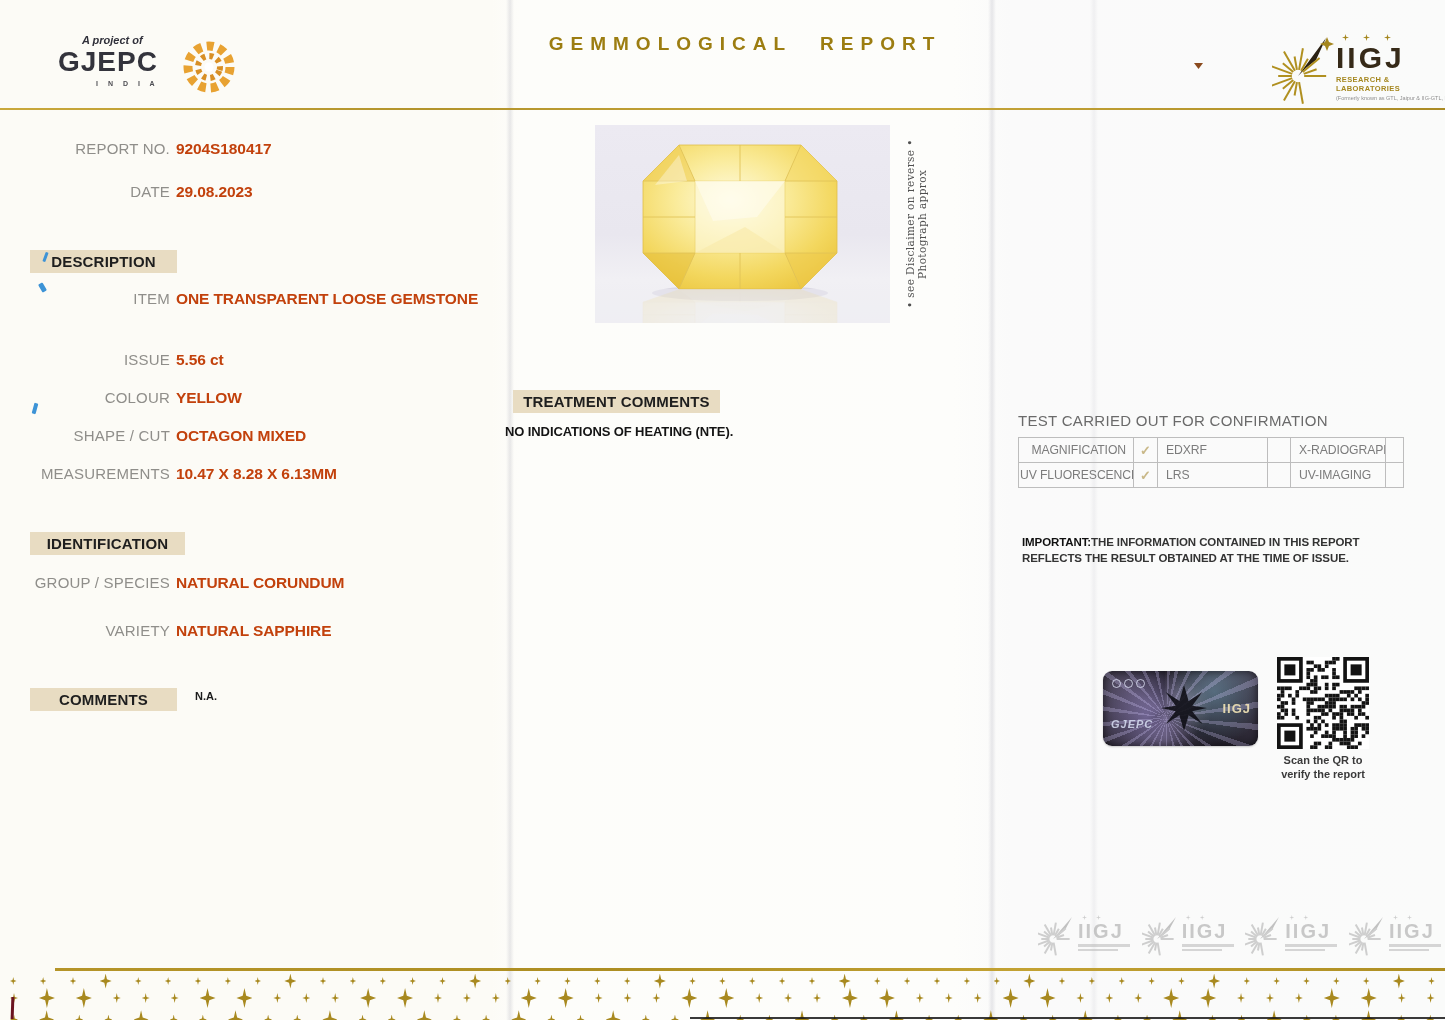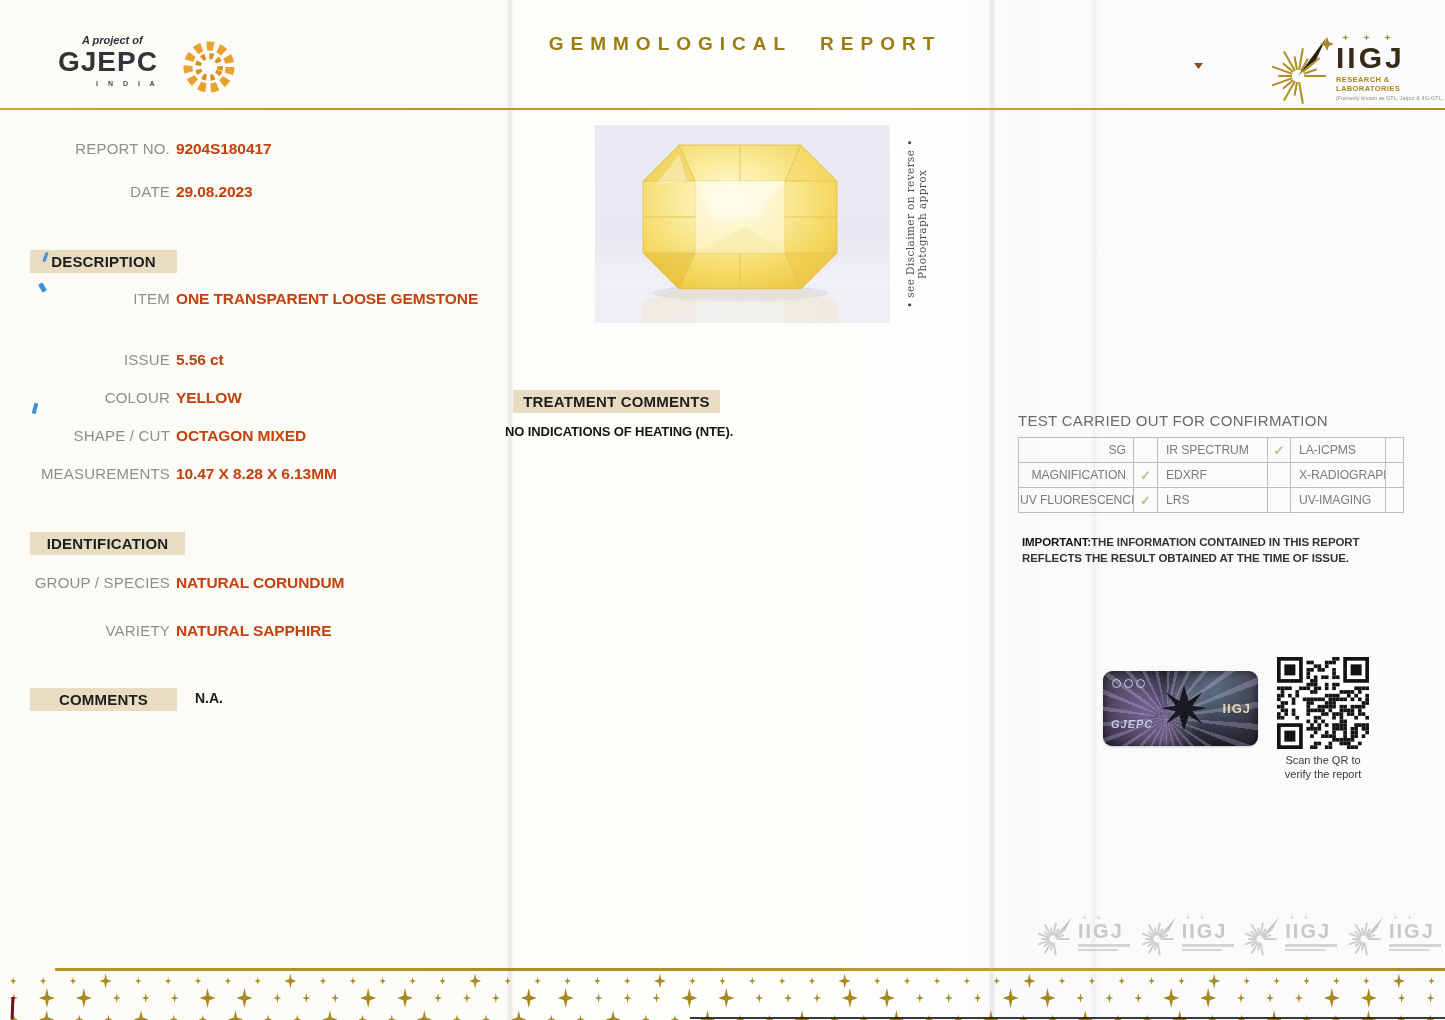--- a/index.html
+++ b/index.html
@@ -85,21 +85,21 @@
   #holo .star8{position:absolute;left:58px;top:14px;width:46px;height:46px;background:#0d0d13;opacity:.88;
     clip-path:polygon(50% 0,60% 35%,90% 15%,68% 45%,100% 50%,68% 57%,90% 85%,60% 66%,50% 100%,40% 66%,10% 85%,32% 57%,0 50%,32% 45%,10% 15%,40% 35%);}
   #holo .t1{position:absolute;left:8px;bottom:16px;font-size:11px;font-weight:800;font-style:italic;
     color:rgba(216,222,242,.85);letter-spacing:1px;}
   #holo .t2{position:absolute;right:7px;top:30px;font-size:13px;font-weight:800;color:rgba(240,226,180,.92);letter-spacing:1px;}
   #holo .dots{position:absolute;left:9px;top:8px;display:flex;gap:3px;}
   #holo .dots i{width:7px;height:7px;border:1.6px solid rgba(225,230,248,.8);border-radius:50%;}
 
   
   #qr-wrap{left:1277px;top:657px;width:92px;height:92px;background:#fff;}
-  #qr-caption{left:1258px;top:754px;width:130px;text-align:center;font-size:11px;font-weight:400;color:#3a3a3a;line-height:13.5px;}
+  #qr-caption{left:1258px;top:754px;width:130px;text-align:center;font-size:11px;font-weight:700;color:#3a3a3a;line-height:13.5px;}
 
   
   #wm-row{left:1038px;top:910px;width:407px;display:flex;justify-content:space-between;opacity:.55;}
   .wm{width:96px;height:52px;position:relative;filter:grayscale(1);}
   .wm svg.burst{position:absolute;left:0;top:4px;color:#a6abb4;}
   .wm .txt{position:absolute;left:40px;top:5px;}
   .wm .stars{display:flex;gap:9px;padding-left:4px;height:6px;}
   .wm .stars i{width:5px;height:5px;background:#a6abb4;
     clip-path:polygon(50% 0,60% 40%,100% 50%,60% 60%,50% 100%,40% 60%,0 50%,40% 40%);}
   .wm .name{font-size:20px;font-weight:800;letter-spacing:2px;color:#9ba1ab;line-height:21px;}
@@ -209,21 +209,21 @@
 <div class="frow" style="top:574px">
   <span class="lbl">GROUP / SPECIES</span>
   <span class="val">NATURAL CORUNDUM</span>
 </div>
 <div class="frow" style="top:622px">
   <span class="lbl">VARIETY</span>
   <span class="val">NATURAL SAPPHIRE</span>
 </div>
 
 <div class="shead" style="left:30px;top:688px;width:147px">COMMENTS</div>
-<div class="abs" style="left:195px;top:690px;font-weight:700;font-size:14px;color:#1b1b1b">N.A.</div>
+<div class="abs" style="left:195px;top:690px;font-weight:700;font-size:11px;color:#1b1b1b">N.A.</div>
 
 <div id="photo" class="abs">
   <svg width="295" height="198" viewBox="0 0 295 198">
     <defs>
       <radialGradient id="gemGrad" cx="45%" cy="38%" r="75%">
         <stop offset="0%" stop-color="#fefbe0"></stop>
         <stop offset="38%" stop-color="#faeb9a"></stop>
         <stop offset="72%" stop-color="#f3d75e"></stop>
         <stop offset="100%" stop-color="#eac33a"></stop>
       </radialGradient>
@@ -267,28 +267,20 @@
 <table id="tests-table" class="abs">
   <colgroup>
       <col style="width:115px">
       <col style="width:24px">
       <col style="width:110px">
       <col style="width:23px">
       <col style="width:95px">
       <col style="width:18px">
     </colgroup>
   <tbody>
-  <tr>
-    <td class="r">SG</td>
-    <td class="m"></td>
-    <td class="l">IR SPECTRUM</td>
-    <td class="m">✓</td>
-    <td class="l">LA-ICPMS</td>
-    <td class="m"></td>
-  </tr>
   <tr>
     <td class="r">MAGNIFICATION</td>
     <td class="m">✓</td>
     <td class="l">EDXRF</td>
     <td class="m"></td>
     <td class="l">X-RADIOGRAPHY</td>
     <td class="m"></td>
   </tr>
   <tr>
     <td class="r">UV FLUORESCENCE</td>

